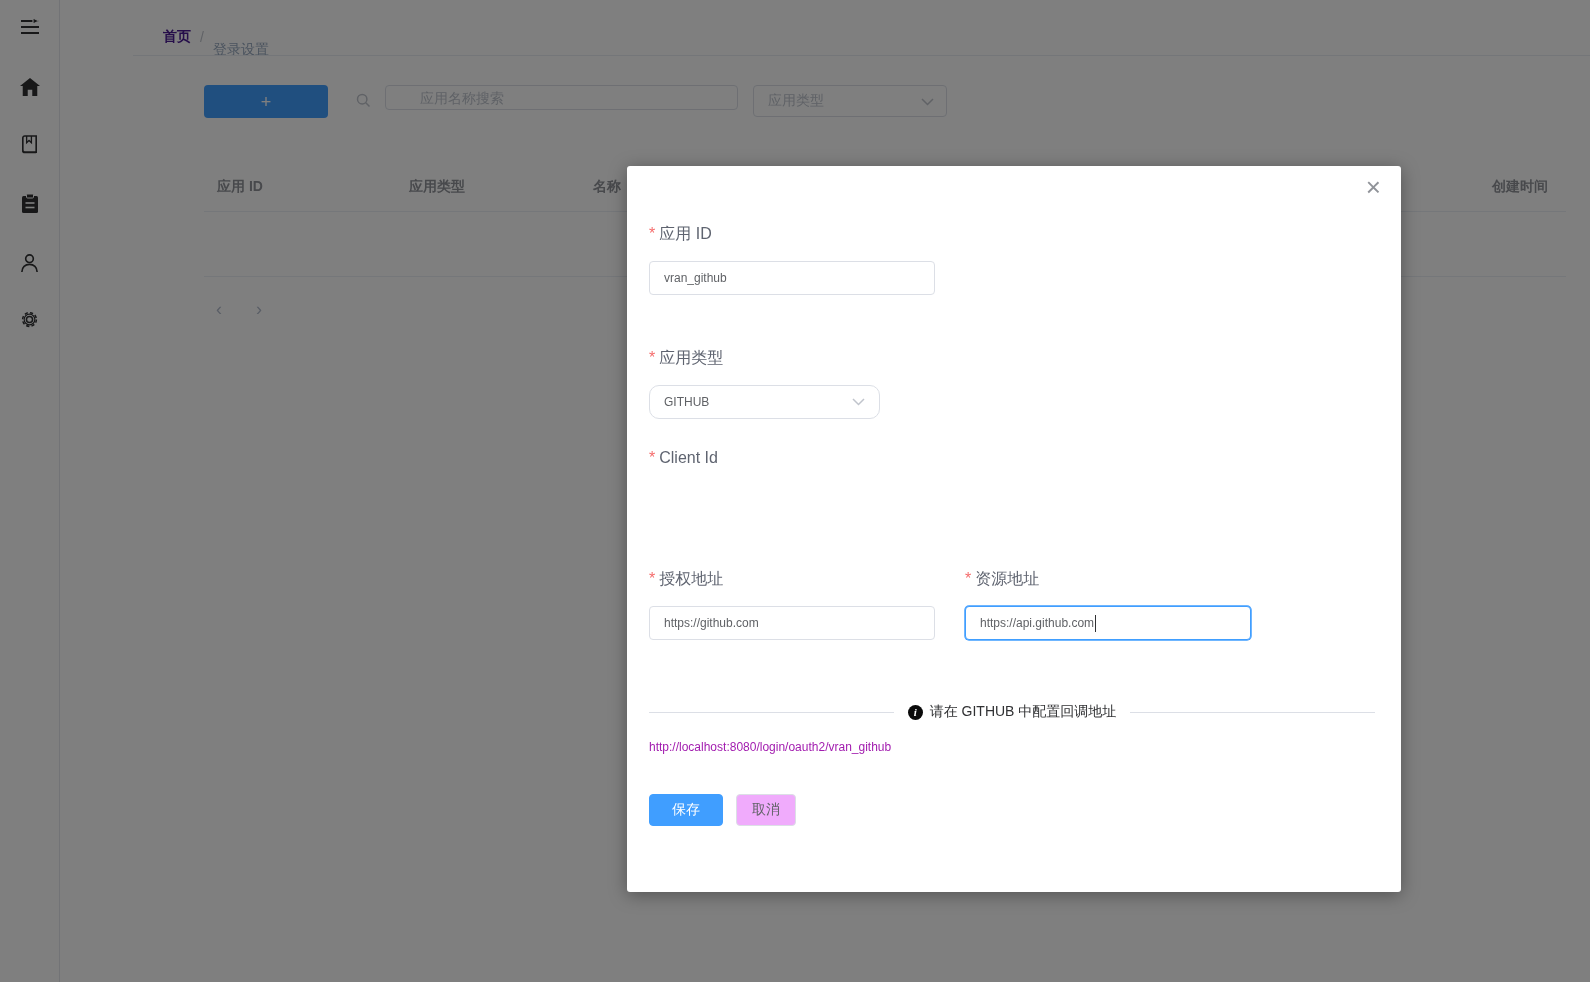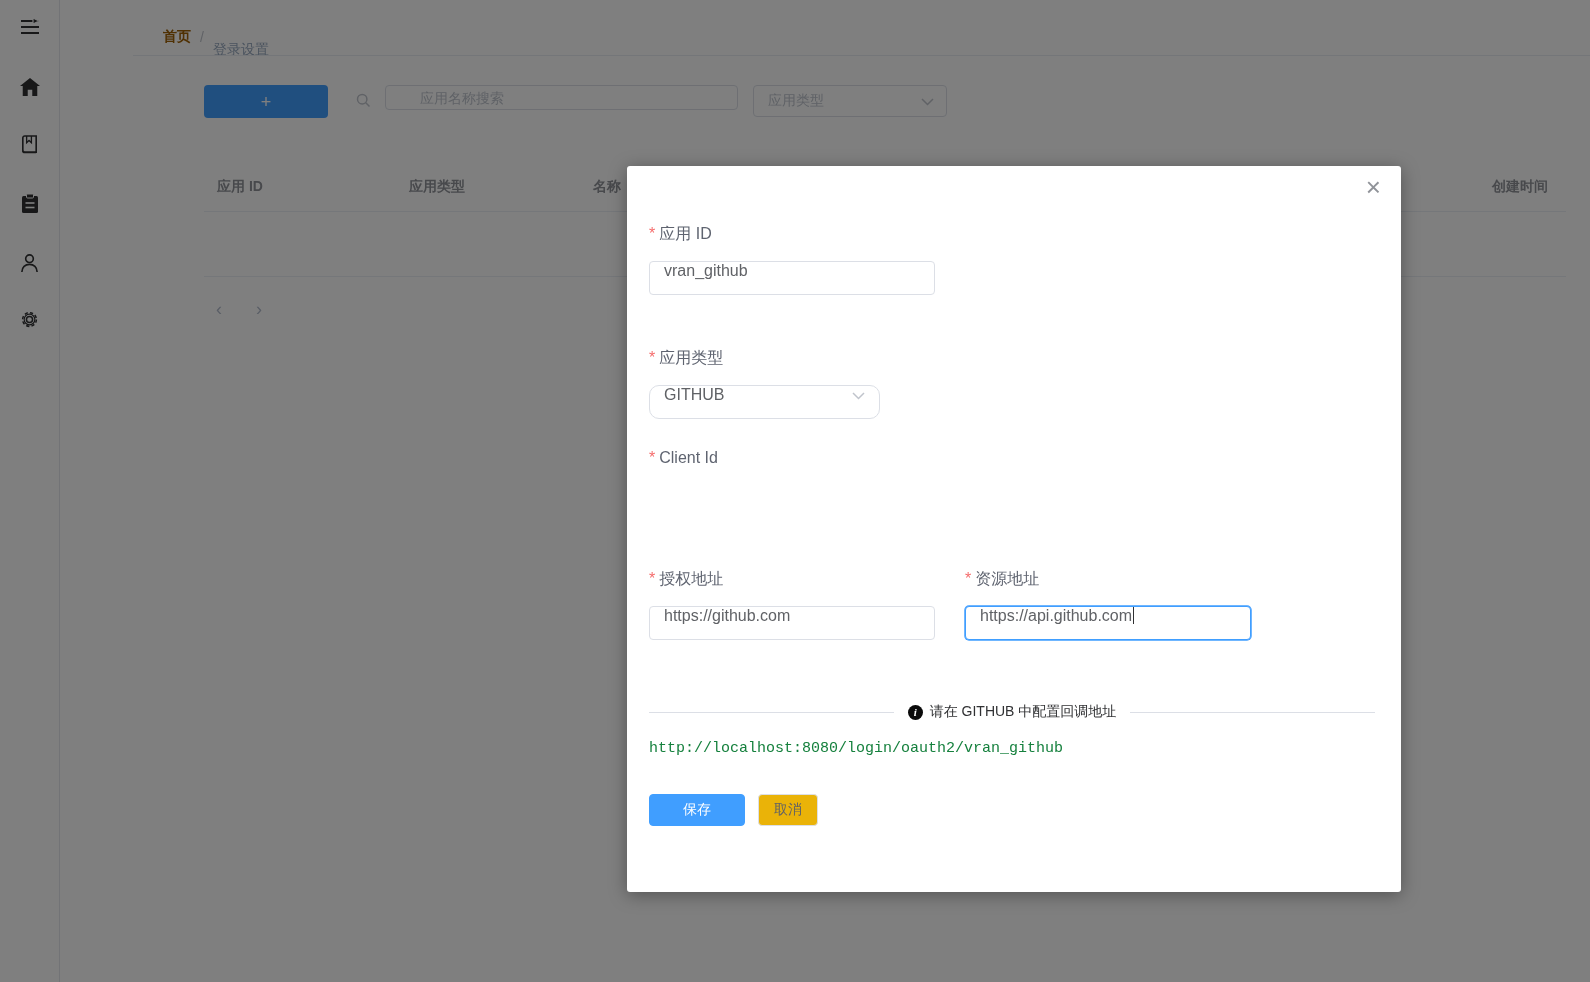--- a/index.html
+++ b/index.html
@@ -11,21 +11,21 @@
   
   .sidebar{ position:absolute; left:0; top:0; bottom:0; width:60px;
     background:#fff; border-right:1px solid #e4e7ed; z-index:1; }
   .sb-btn{ position:absolute; left:50%; transform:translateX(-50%);
     width:40px; height:34px; display:flex; align-items:center; justify-content:center;
     background:none; border:none; cursor:pointer; color:#303133; }
   .sb-btn svg{ display:block; }
   
   .main{ position:absolute; left:60px; top:0; right:0; bottom:0; background:#fff; }
   .breadcrumb{ position:absolute; left:103px; top:14px; font-size:14px; display:flex; align-items:center; }
-  .bc-home{ color:#a16207; font-weight:700; cursor:pointer; }
+  .bc-home{ color:#4c1d95; font-weight:700; cursor:pointer; }
   .bc-sep{ color:#c0c4cc; margin:0 9px; }
   .bc-cur{ color:#97a8be;margin-top:27px; }
   .header-line{ position:absolute; left:73px; right:0; top:55px; border-top:1px solid #e9ecf2; }
   .add-btn{ position:absolute; left:144px; top:85px; width:124px; height:33px;
     background:#409EFF; color:#fff; border:none; border-radius:4px; font-size:18px;
     line-height:1; cursor:pointer; }
   .search-box{ position:absolute; left:285px; top:85px; width:393px; height:25px;padding-left:40px; }
   .search-box input{ width:100%; height:100%; border:1px solid #dcdfe6; border-radius:4px;
     padding:0 12px 0 34px; font-size:14px; color:#606266; outline:none;
     font-family:"Liberation Sans", sans-serif; }
@@ -46,47 +46,47 @@
   
   .overlay{ position:absolute; inset:0; background:rgba(0,0,0,0.5); z-index:5; }
   .dialog{ position:absolute; left:627px; top:166px; width:774px; height:726px;
     background:#fff; border-radius:3px; box-shadow:0 3px 18px rgba(0,0,0,.35); z-index:6; }
   .dlg-close{ position:absolute; right:20px; top:8px; background:none; border:none;
     font-size:26px; font-weight:300; color:#909399; cursor:pointer; line-height:1; }
   .field{ position:absolute; width:286px; }
   .f-label{ font-size:16px; color:#5f6470; line-height:19px; margin-bottom:18px; }
   .req{ color:#F56C6C; margin-right:4px; }
   .tbx{ position:relative; height:34px; border:1px solid #dcdfe6; border-radius:4px;
-    background:#fff; display:flex; align-items:flex-start; padding:0 14px; font-size:16px;
+    background:#fff; display:flex; align-items:center; padding:0 14px; font-size:12px;
     color:#606266; cursor:text; overflow:hidden; white-space:nowrap; }
   .tbx.focused{ border-color:#409EFF; box-shadow:0 0 0 0.75px #409EFF; }
   .caret{ display:inline-block; width:1px; height:17px; background:#303133; margin-left:1px; }
   .select-box{ width:231px; cursor:pointer;border-radius:10px; }
   .select-box .val{ flex:1; }
   .chev{ flex:none; }
   .redact{ position:absolute; left:92px; right:22px; top:3px; height:27px;
     background:#fff; border-radius:12px; box-shadow:0 0 5px 4px #fff; }
   .redact::after{ content:""; position:absolute; left:20%; top:30%; width:55%; height:45%;
     background:#f4f4f4; border-radius:10px; filter:blur(3px); }
   .secret-suffix{ position:absolute; right:5px; top:8px; color:#606266; }
   .dlg-divider{ position:absolute; left:22px; right:26px; top:536px; height:20px;
     display:flex; align-items:center; }
   .dv-line{ flex:1; border-top:1px solid #dcdfe6; }
   .dv-text{ margin:0 14px; font-size:14px; color:#303133; display:flex; align-items:center;
     white-space:nowrap; }
   .info-dot{ width:15px; height:15px; border-radius:50%; background:#0a0a0a; color:#fff;
     font-size:11px; font-weight:700; font-style:italic; display:flex; align-items:center;
     justify-content:center; margin-right:7px; font-family:"Liberation Serif", serif; }
-  .cb-link{ position:absolute; left:22px; top:574px; font-size:15px; color:#15803d;
-    text-decoration:none; cursor:pointer;font-family:Liberation Mono, monospace; }
+  .cb-link{ position:absolute; left:22px; top:574px; font-size:12px; color:#a21caf;
+    text-decoration:none; cursor:pointer; }
   .dlg-actions{ position:absolute; left:22px; top:628px; display:flex; gap:13px; }
   .btn{ height:32px; border-radius:4px; font-size:14px; cursor:pointer;
     font-family:"Liberation Sans", sans-serif; }
-  .btn-primary{ background:#409EFF; border:1px solid #409EFF; color:#fff; padding:0 33px; }
-  .btn-plain{ background:#eab308; border:1px solid #dcdfe6; color:#606266; padding:0 15px; }
+  .btn-primary{ background:#409EFF; border:1px solid #409EFF; color:#fff; padding:0 22px; }
+  .btn-plain{ background:#f0abfc; border:1px solid #dcdfe6; color:#606266; padding:0 15px; }
 </style>
 </head>
 <body>
 
 <div class="screen">
 
   <aside class="sidebar">
     <button class="sb-btn" style="top:10px">
       <svg width="22" height="20" viewBox="0 0 22 20">
           <g stroke="#303133" stroke-width="2" fill="none">

